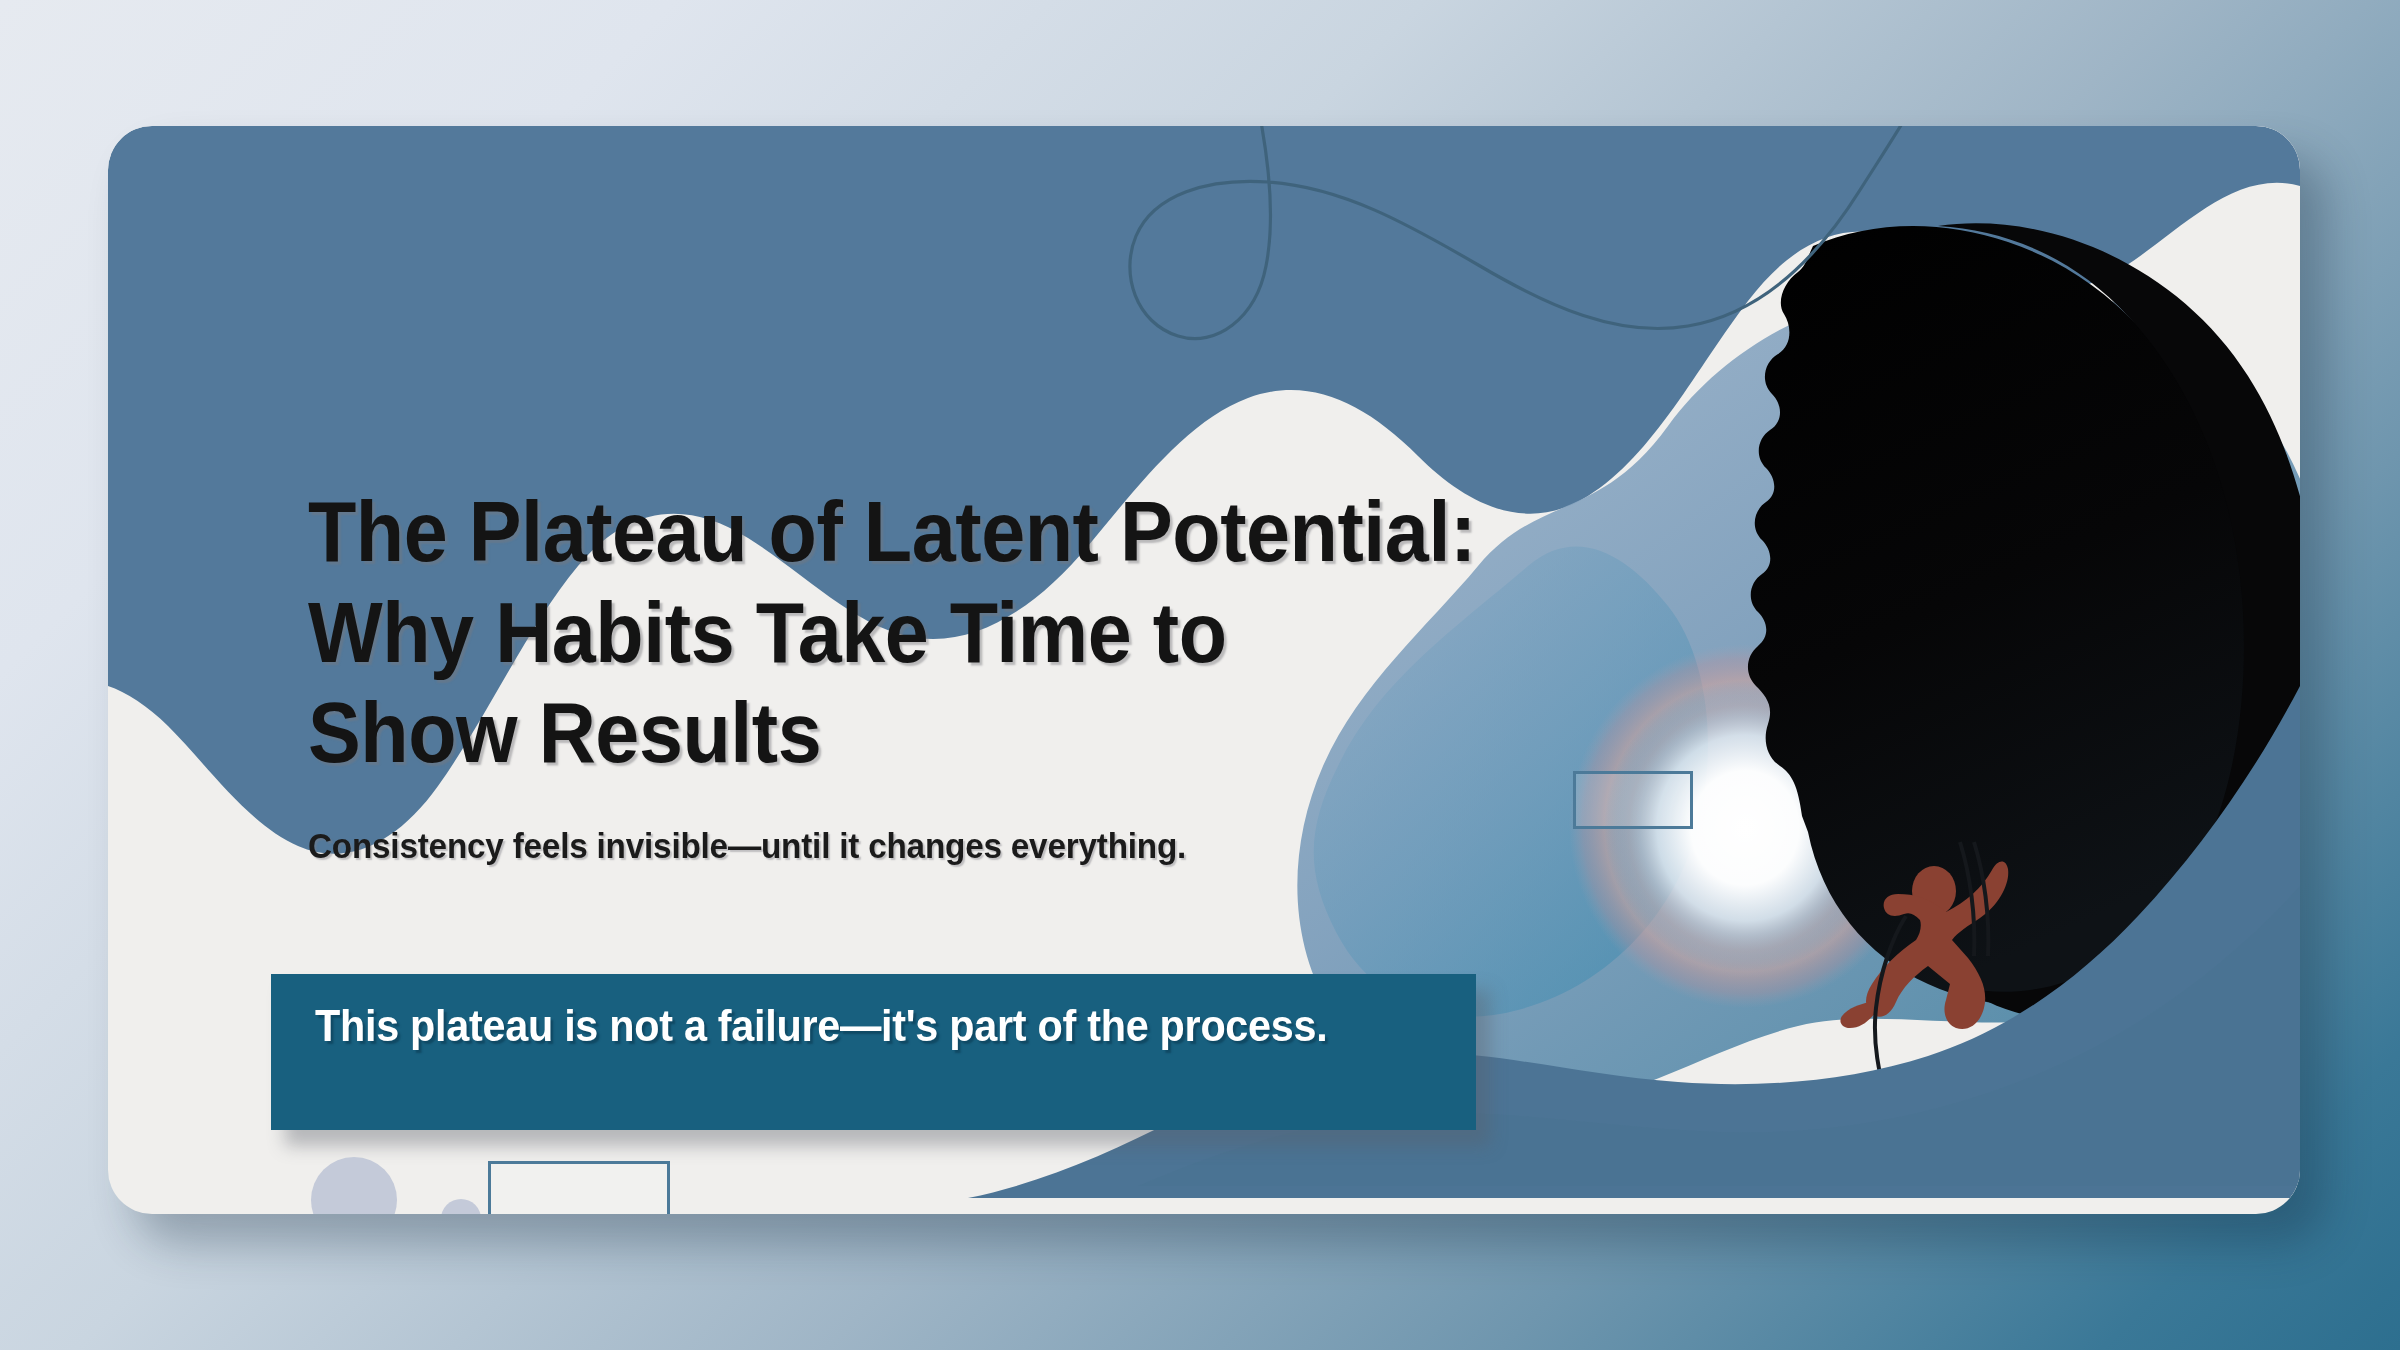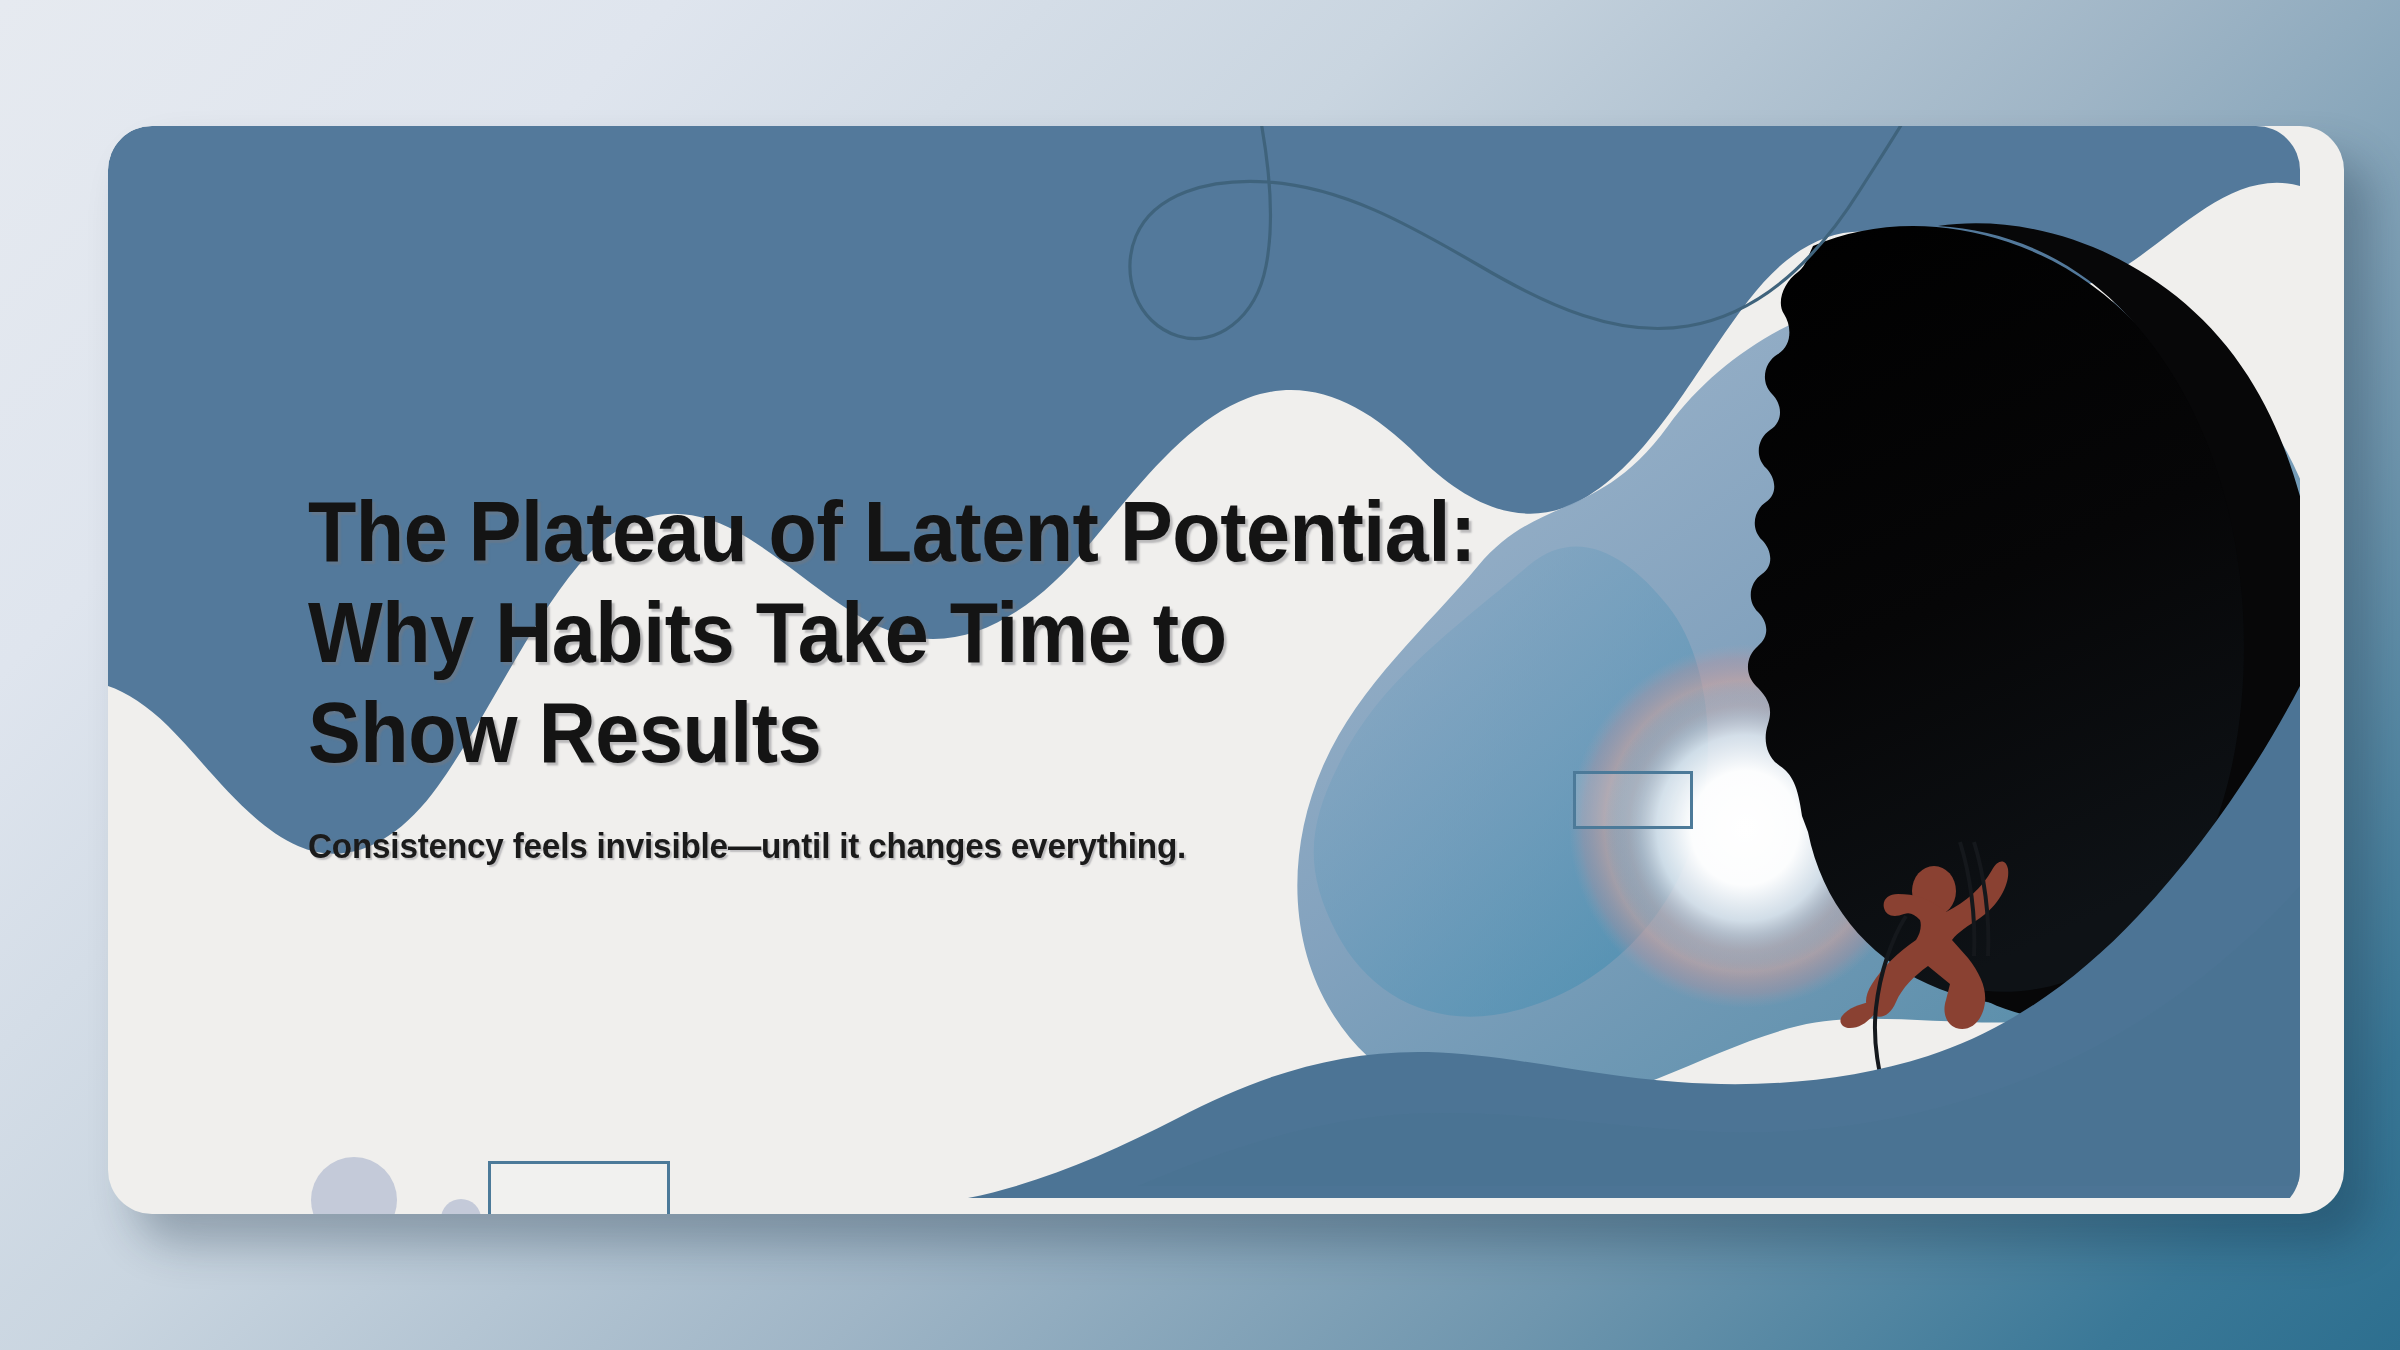--- a/index.html
+++ b/index.html
@@ -33,21 +33,20 @@
   #card {
     position: absolute;
     left: 108px;
     top: 126px;
     width: 2192px;
     height: 1088px;
     border-radius: 44px;
     background: #f0efed;
     overflow: hidden;
     box-shadow: 26px 30px 44px rgba(18,40,58,0.30);
-    padding-left: 44px;
   }
 
   .card-svg {
     position: absolute;
     left: 0; top: 0;
     width: 2192px;
     height: 1088px;
     display: block;
   }
 
@@ -306,20 +305,23 @@
 
       </g>
     </svg>
 
     <div id="title">The Plateau of Latent Potential:
 Why Habits Take Time to
 Show Results</div>
 
     <div id="subtitle">Consistency feels invisible—until it changes everything.</div>
 
+    <div id="callout">
+      <div id="callout-text">This plateau is not a failure—it's part of the process.</div>
+    </div>
 
     <div class="placeholder-rect" id="ph-a"></div>
     <div class="placeholder-rect" id="ph-b"></div>
 
     <div class="decor-circle" id="c-big"></div>
     <div class="decor-circle" id="c-mid"></div>
 
   </div>
 </div>
 

